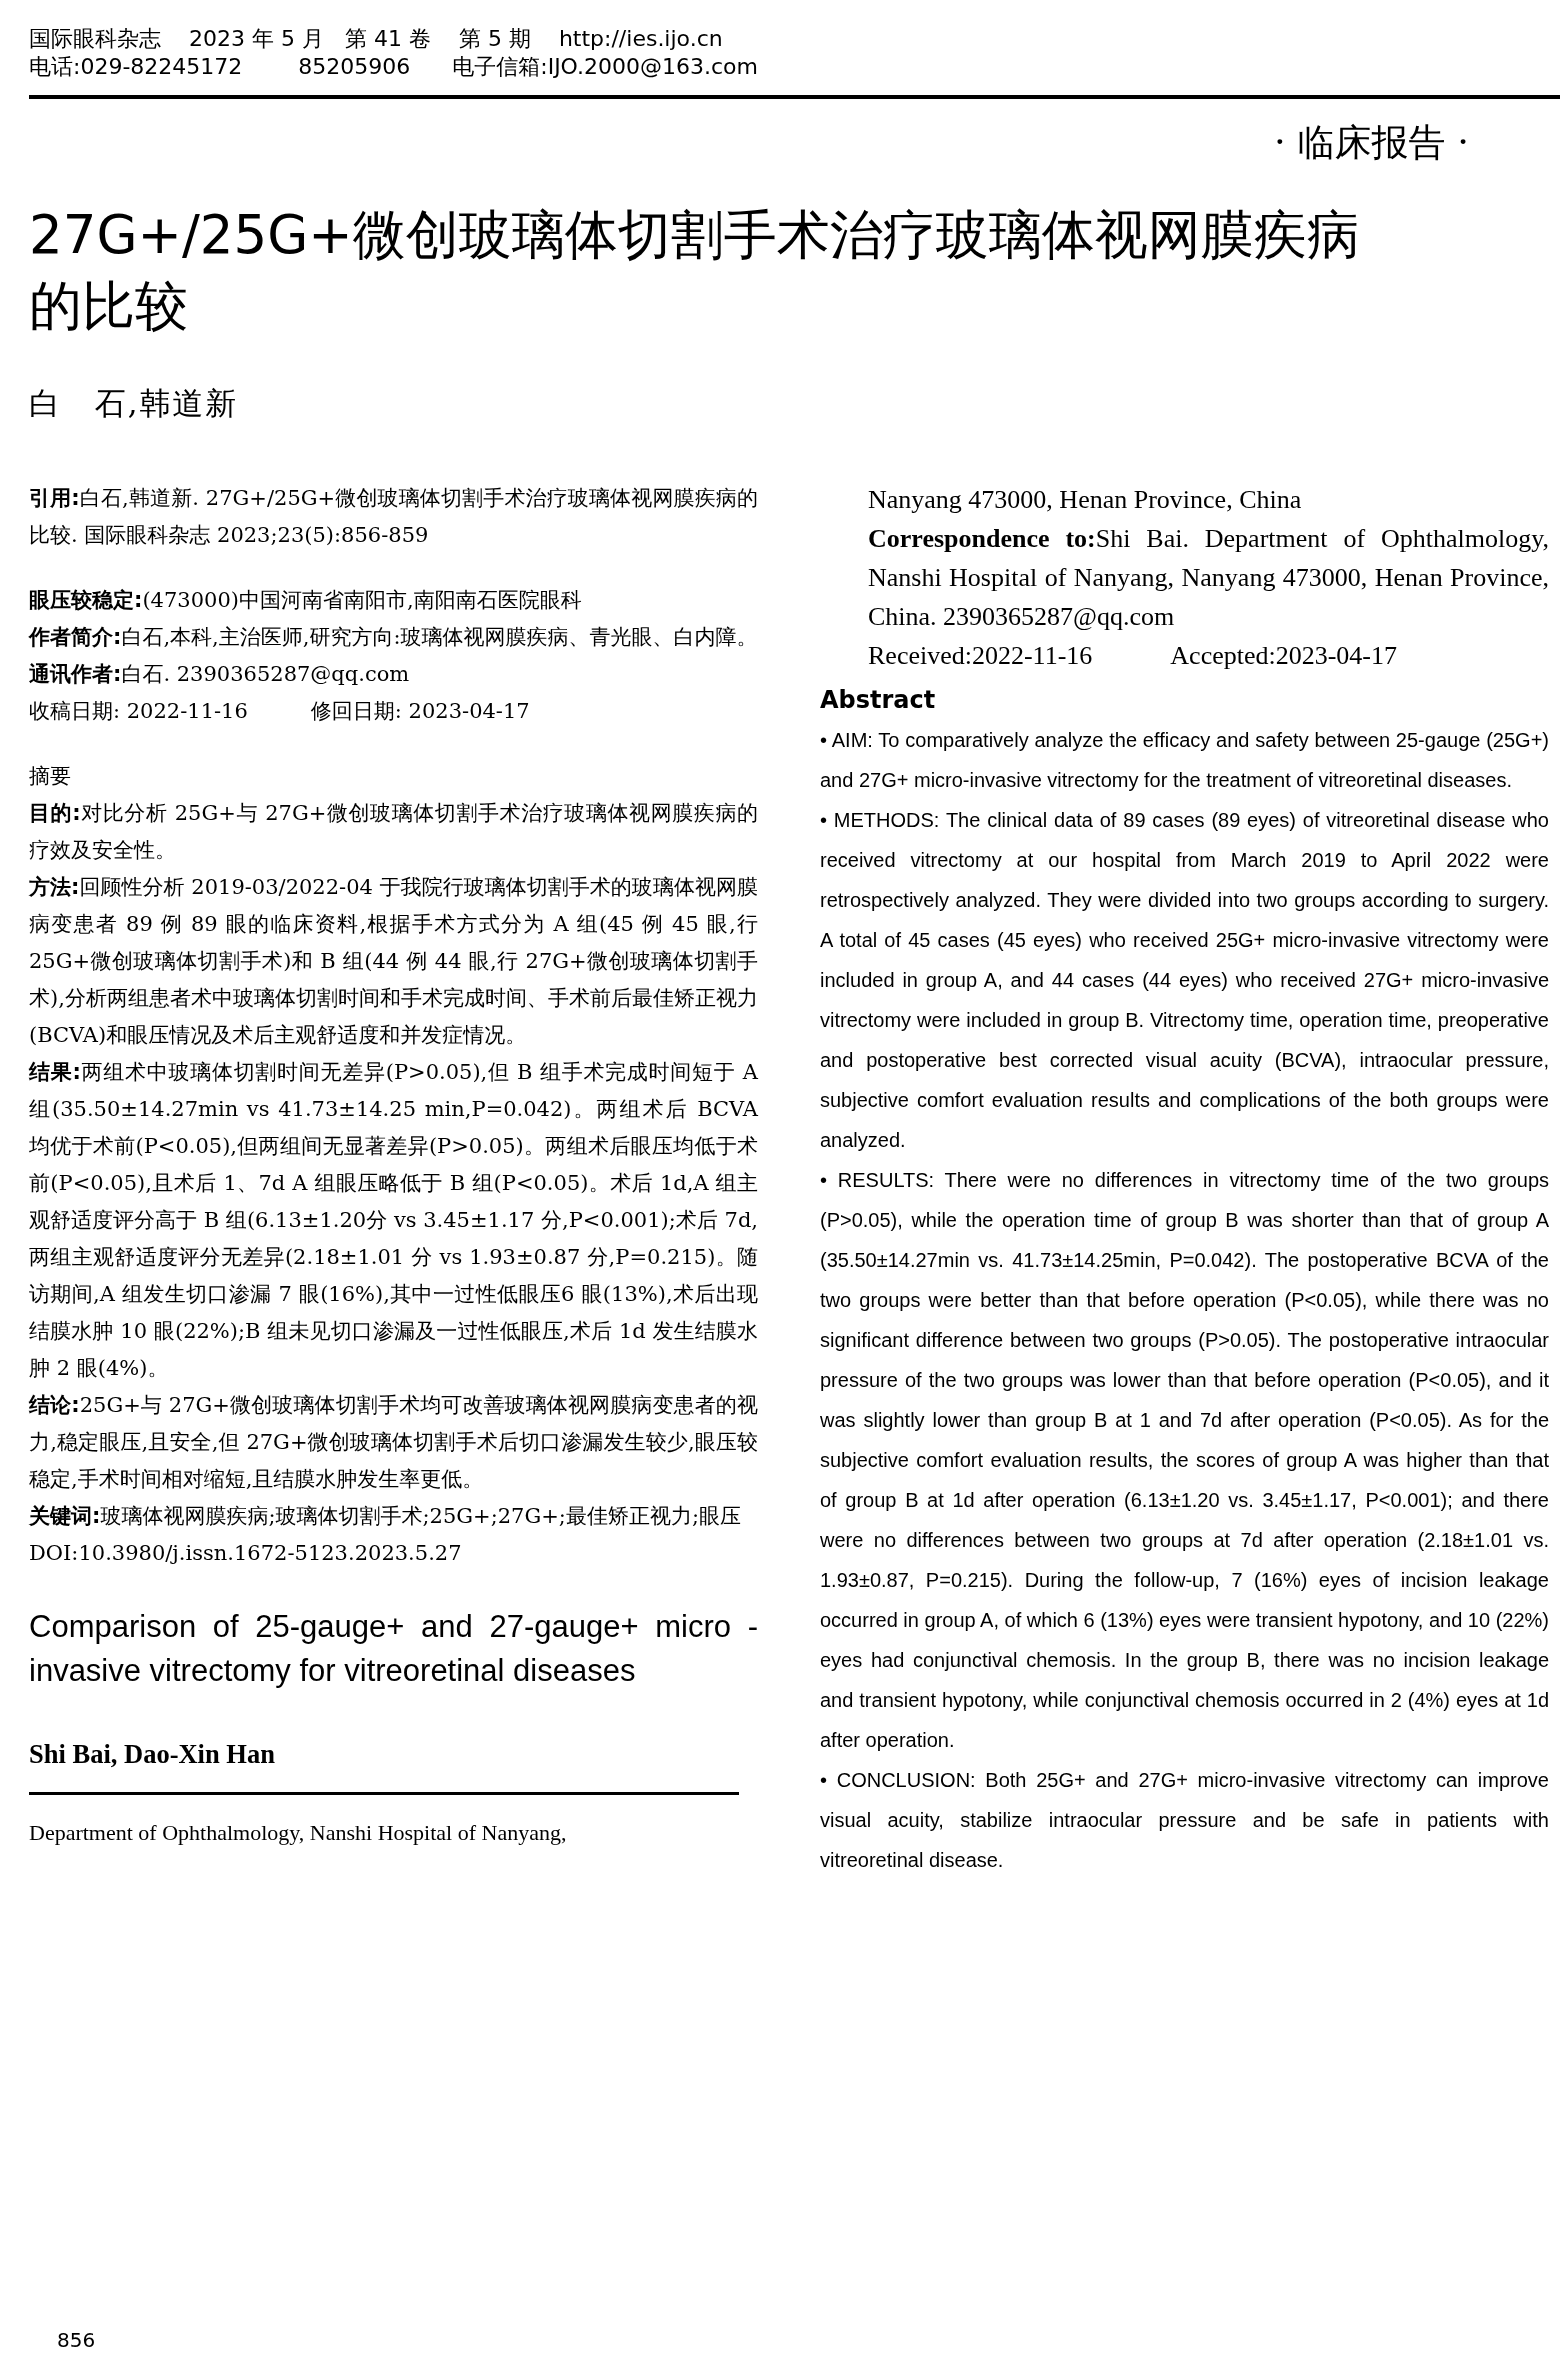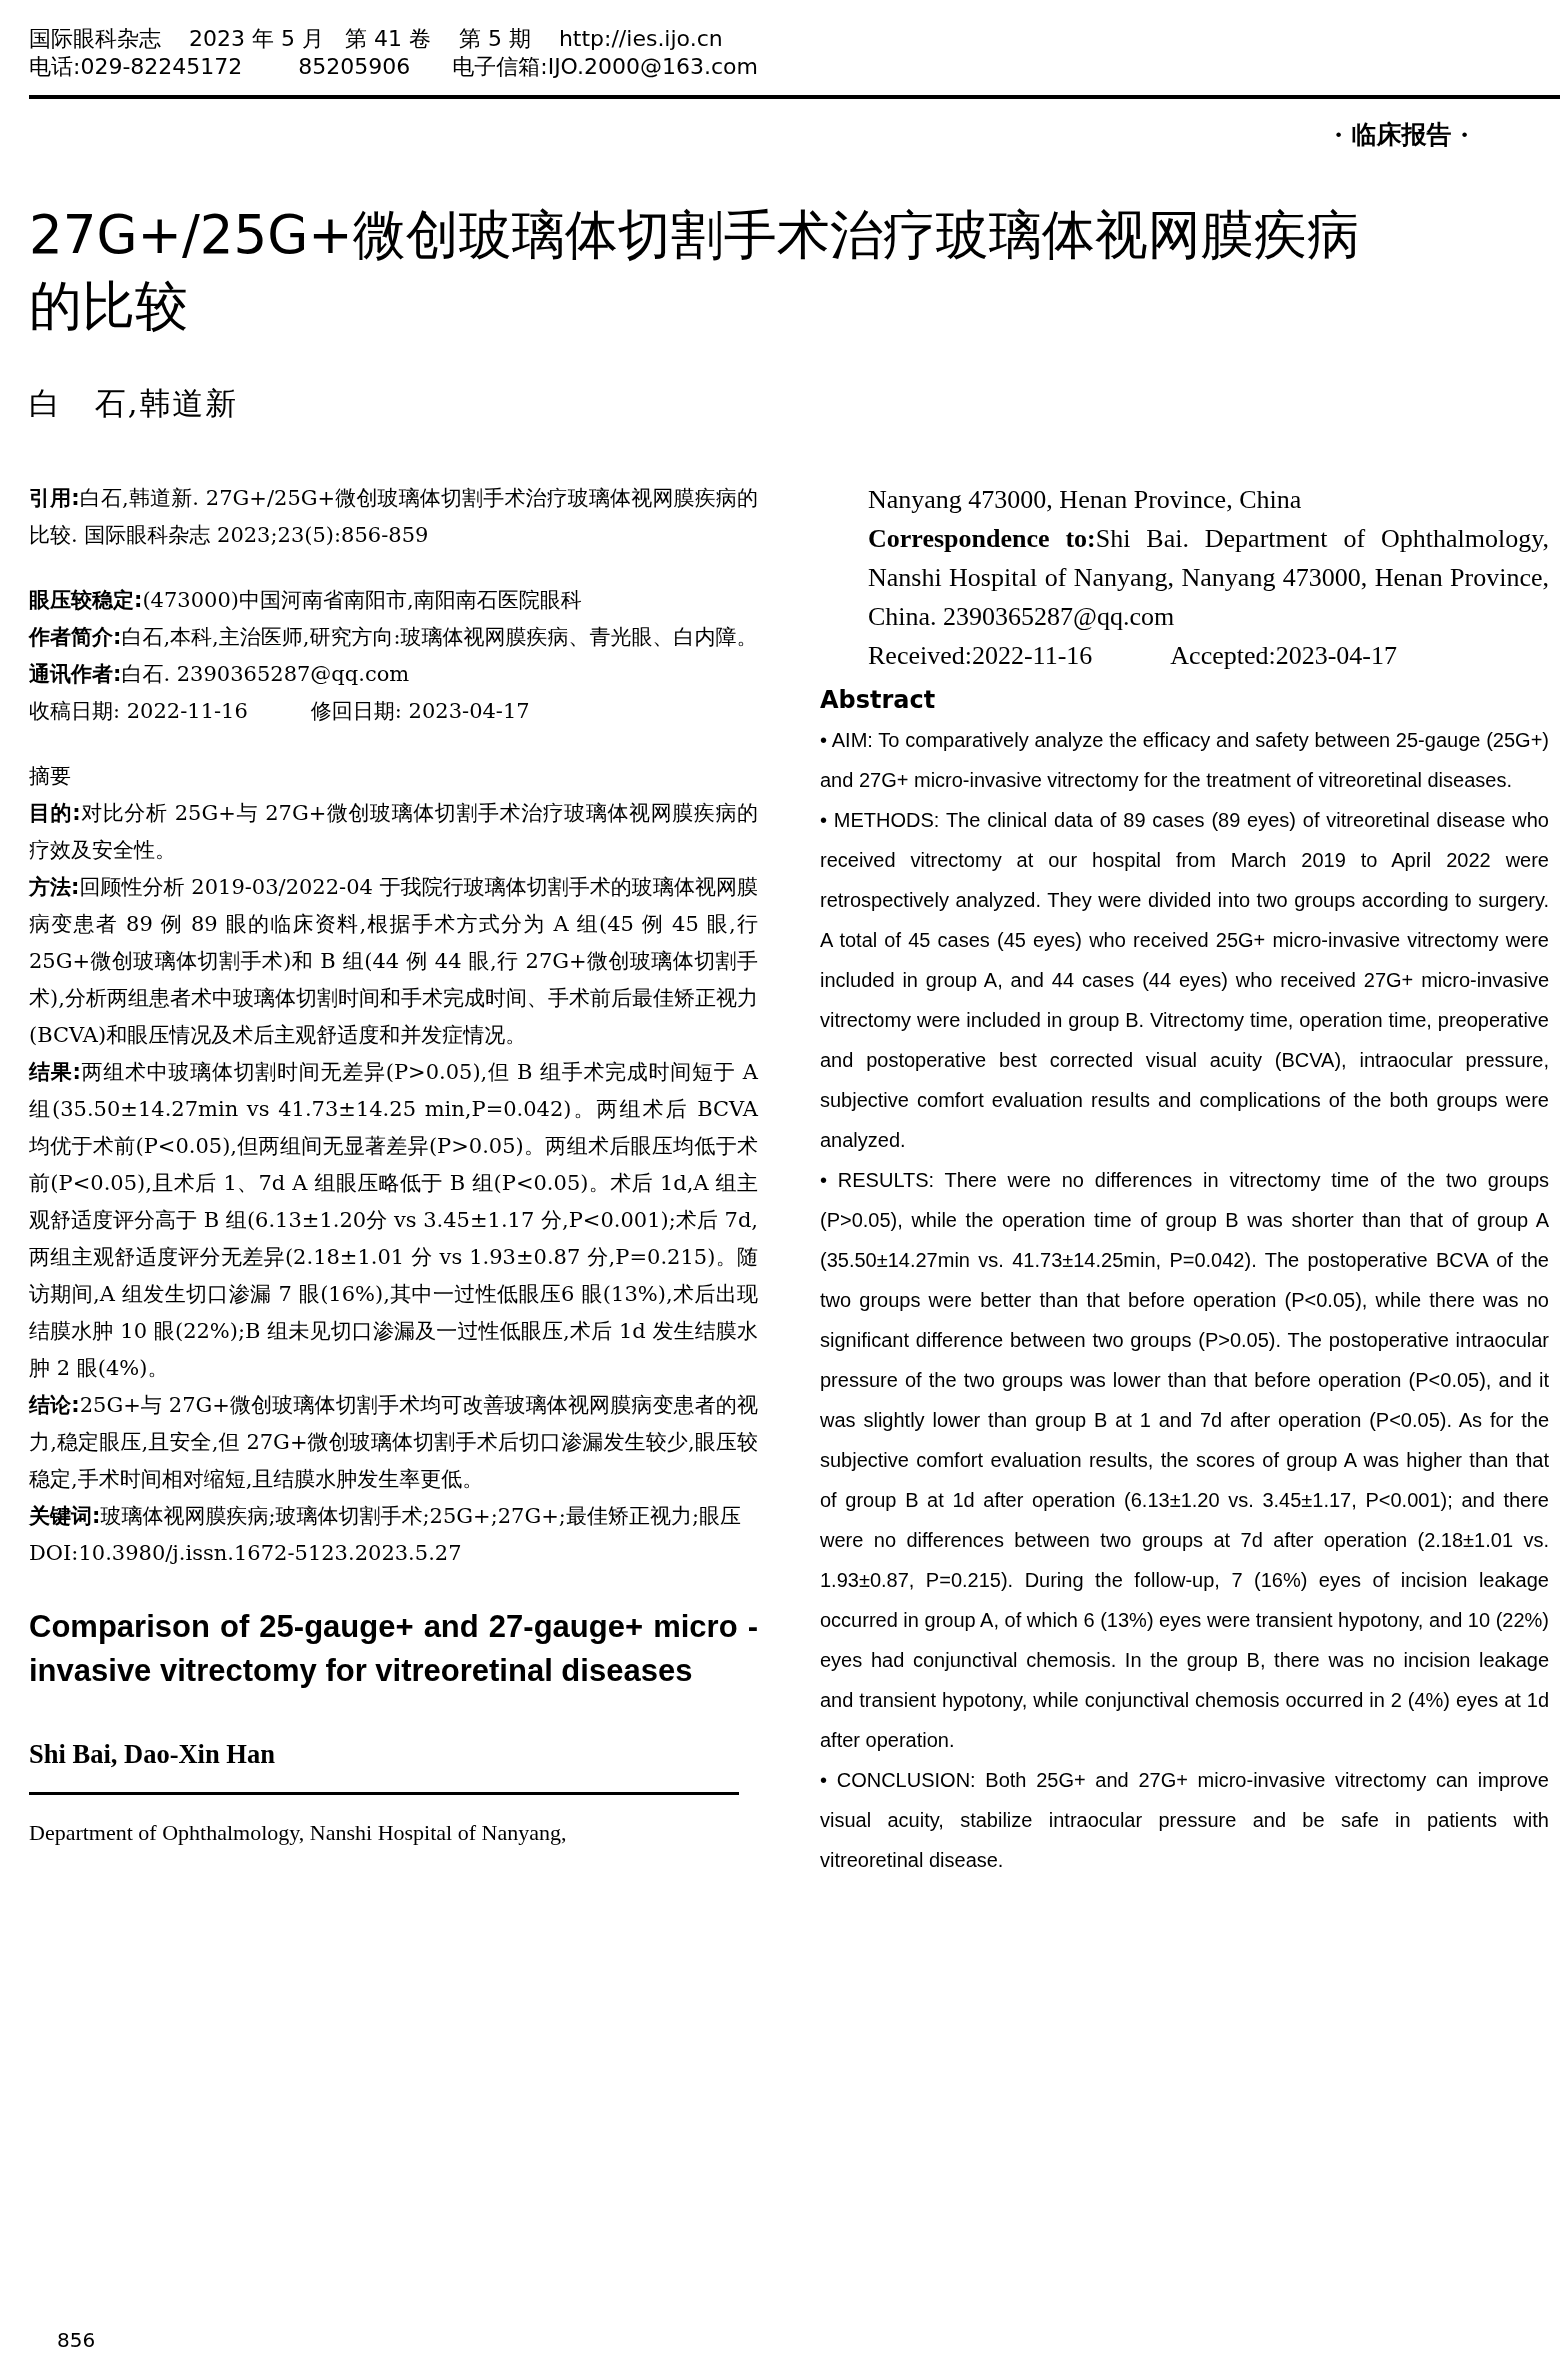--- a/index.html
+++ b/index.html
@@ -1,29 +1,29 @@
 <!DOCTYPE html>
 <html style="font-size:7.6px"><head>
 <meta charset="utf-8">
 <style>
   html, body { margin: 0; padding: 0; background: #ffffff; }
   body { width: 1560px; height: 2366px; position: relative; overflow: hidden; color: #000; }
   .hdr { position: absolute; left: 29px; top: 24.6px; width: 1534px; font-family: "DejaVu Sans", sans-serif; font-size: 22px; line-height: 28px; }
   .hdr .row { white-space: pre; }
   .hdr .rule { position: absolute; left: 0; top: 70px; width: 1534px; height: 4.7px; background: #000; }
-  .section-tag { position: absolute; right: 91px; top: 118px; font-family: "DejaVu Serif", serif; font-size: 25px; font-weight: bold; text-align: center; }
+  .section-tag { position: absolute; right: 91px; top: 118px; font-family: "DejaVu Serif", serif; font-size: 37px; font-weight: normal; text-align: center; }
   .title-cn { position: absolute; left: 29px; top: 199px; width: 1515px; font-family: "DejaVu Sans", sans-serif; font-size: 53px; line-height: 71px; font-weight: 500; }
   .authors-cn { position: absolute; left: 29px; top: 383px; font-family: "DejaVu Serif", serif; font-size: 31px; letter-spacing: 1.9px; }
   .col-left { position: absolute; left: 29px; top: 480px; width: 729px; font-family: "DejaVu Serif", serif; font-size: 21px; line-height: 37px; }
   .col-right { position: absolute; left: 820px; top: 480px; width: 729px; font-family: "Liberation Serif", serif; font-size: 23px; line-height: 39px; }
   .lbl { font-family: "DejaVu Sans", sans-serif; font-weight: bold; }
   .p { margin: 0; text-align: justify; }
   .gap-md { height: 28px; }
   .abs-head { font-family: "DejaVu Sans", sans-serif; font-weight: bold; font-size: 24px; margin-top: 6px; }
-  .en-title { font-family: "Liberation Sans", sans-serif; font-weight: bold; font-size: 31px; line-height: 44px; margin-top: 33px; text-align: justify; }
+  .en-title { font-family: "Liberation Sans", sans-serif; font-weight: normal; font-size: 31px; line-height: 44px; margin-top: 33px; text-align: justify; }
   .en-authors { font-family: "Liberation Serif", serif; font-weight: bold; font-size: 26.5px; margin-top: 43px; }
   .en-rule { height: 2.8px; background: #000; margin-top: 19px; width: 710px; }
   .en-affil { font-family: "Liberation Serif", serif; font-size: 22px; margin-top: 19px; text-align: justify; }
   .page-no { position: absolute; left: 57px; top: 2328px; font-family: "DejaVu Sans", sans-serif; font-size: 20px; }
   .col-right .p { font-family: "Liberation Sans", sans-serif; font-size: 20px; line-height: 40px; }
   .col-right .info { font-family: "Liberation Serif", serif; font-size: 26px; line-height: 39px; text-align: justify; margin-left: 48px; }
   .col-right .info b { font-family: "Liberation Serif", serif; }
   .bullet { font-weight: normal; }
 </style>
 </head>

